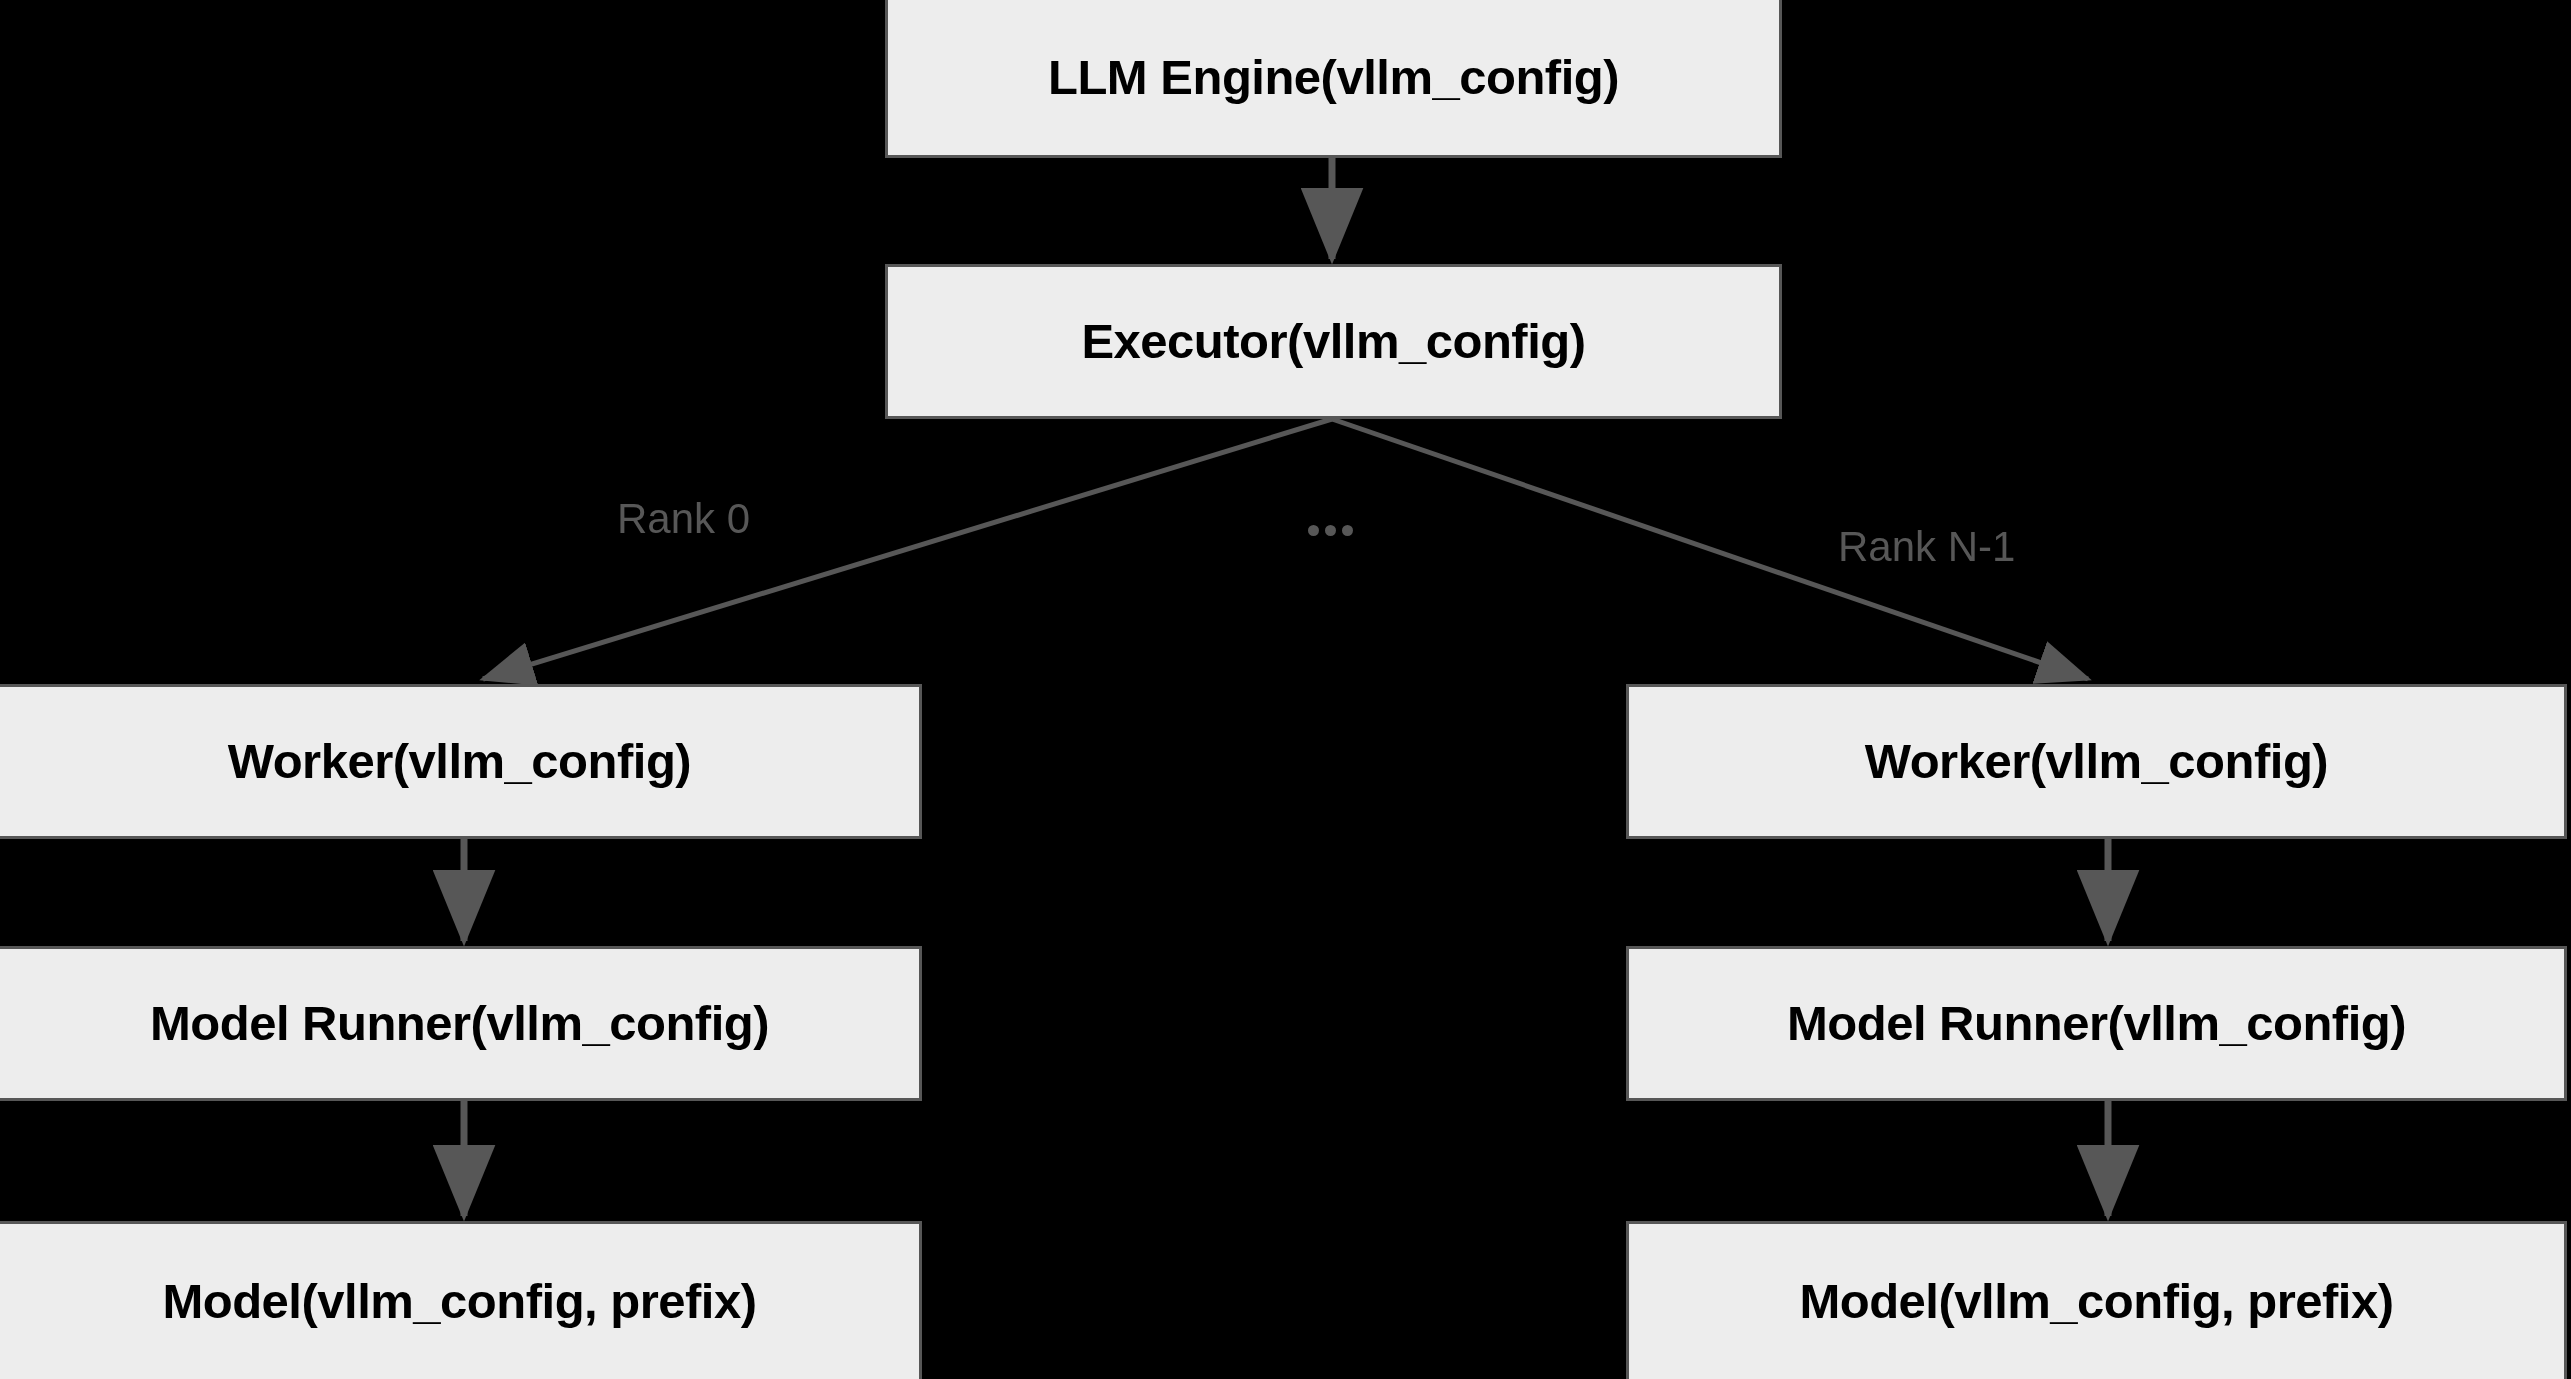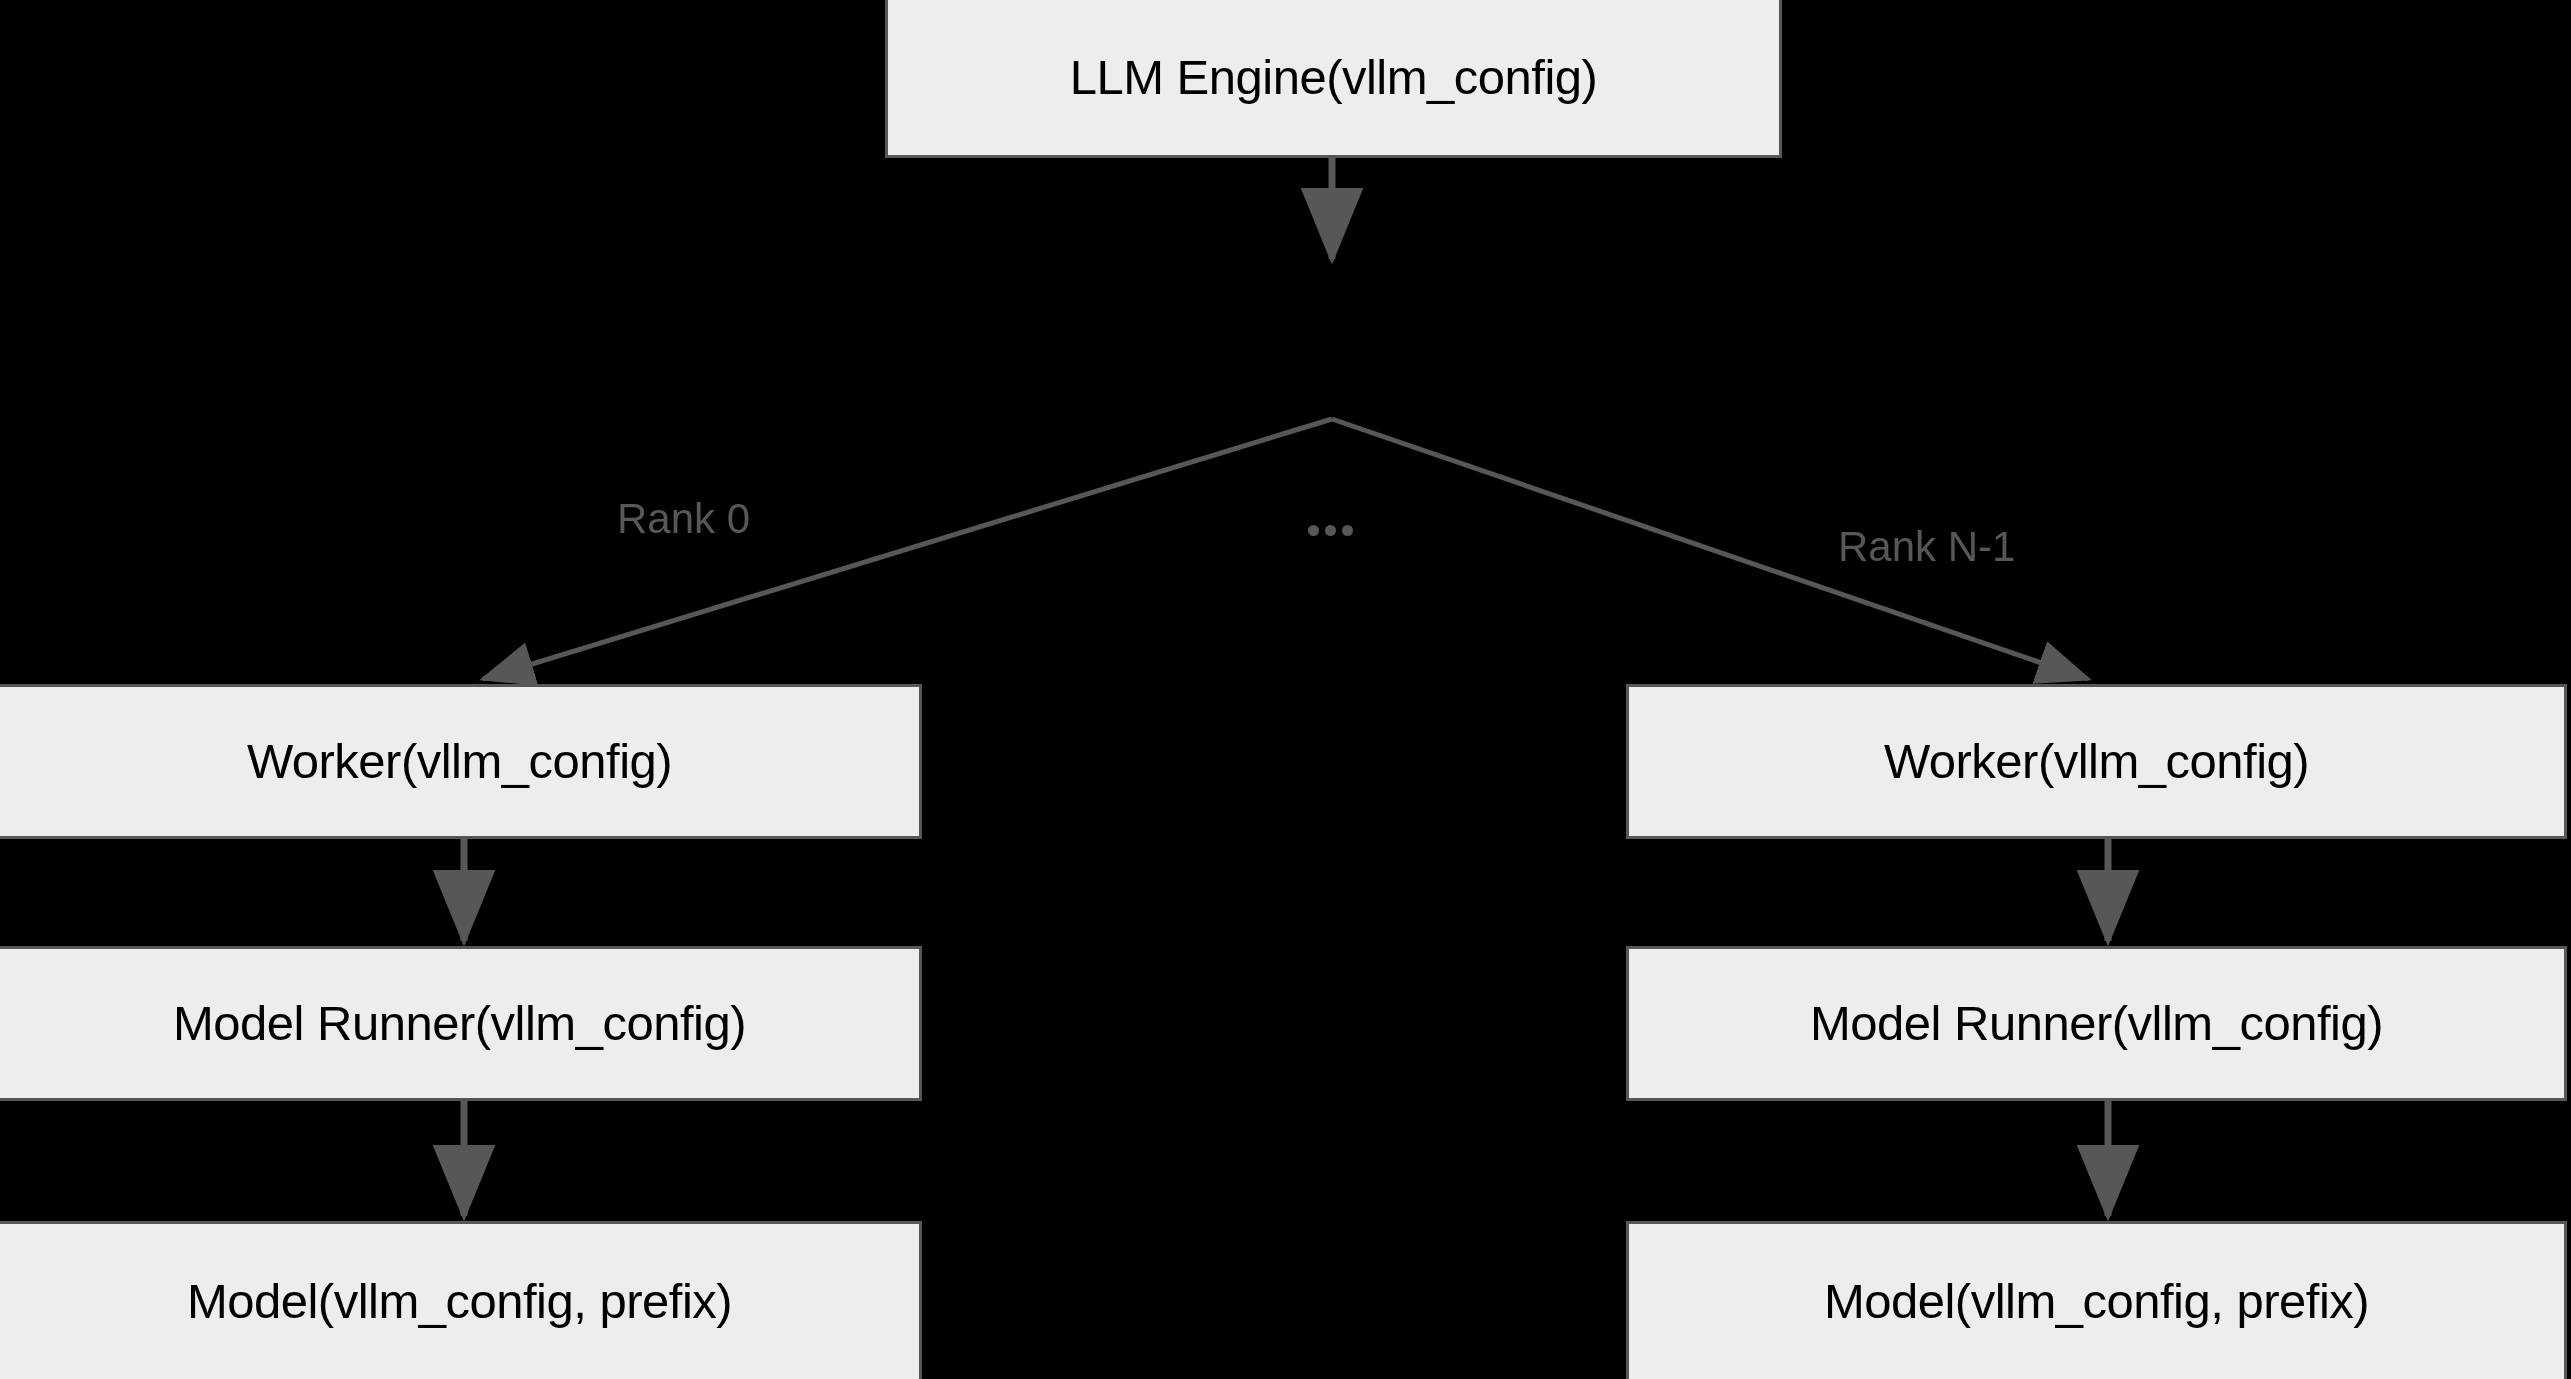--- a/index.html
+++ b/index.html
@@ -20,21 +20,21 @@
     position: absolute;
     background: #ededed;
     border: 3px solid #575757;
     box-sizing: border-box;
     display: flex;
     align-items: center;
     justify-content: center;
     color: #000000;
     font-size: 49px;
     font-family: "Liberation Sans", sans-serif;
-    font-weight: 400;
+    font-weight: 700;
     letter-spacing: -0.5px;
     white-space: nowrap;
   }
   .node-label {
     display: block;
     line-height: 1;
   }
   
   #node-llm-engine   { left: 885px;  top: 0px;     width: 897px; height: 158px; border-top: none; }
   #node-executor     { left: 885px;  top: 264px;   width: 897px; height: 155px; }
@@ -115,20 +115,23 @@
   <div class="ellipsis-dots" title="...">
     <span></span>
     <span></span>
     <span></span>
   </div>
 
   <div class="node" id="node-llm-engine">
     <span class="node-label">LLM Engine(vllm_config)</span>
   </div>
 
+  <div class="node" id="node-executor">
+    <span class="node-label">Executor(vllm_config)</span>
+  </div>
 
   <div class="node" id="node-worker-0">
     <span class="node-label">Worker(vllm_config)</span>
   </div>
 
   <div class="node" id="node-worker-n">
     <span class="node-label">Worker(vllm_config)</span>
   </div>
 
   <div class="node" id="node-runner-0">

